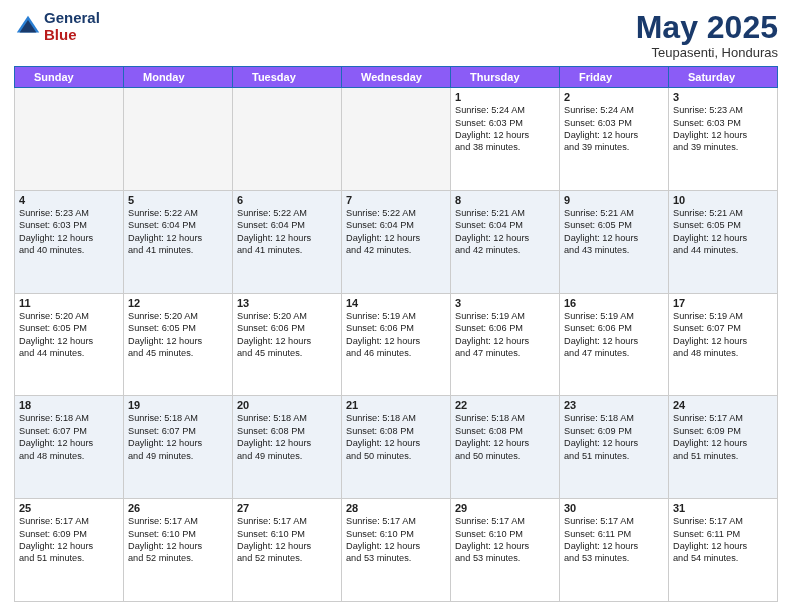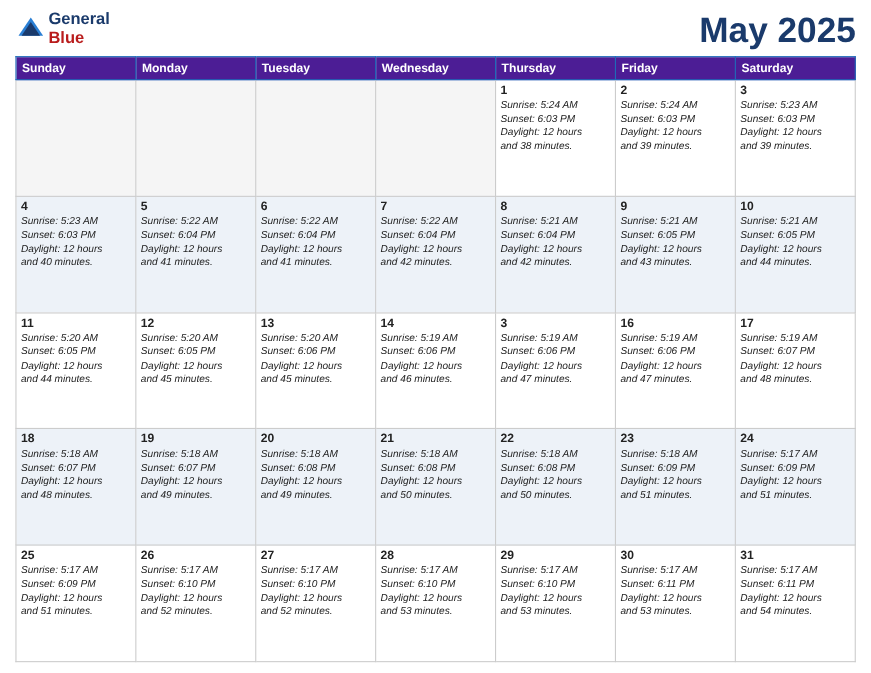--- a/index.html
+++ b/index.html
@@ -48,25 +48,25 @@
       color: #333;
     }
     .calendar {
       flex: 1;
       border: 1px solid #ccc;
       border-collapse: collapse;
       width: 100%;
       table-layout: fixed;
     }
     .calendar th {
-      background-color: #4c1d95;
+      background-color: #8b5cf6;
       color: #fff;
       font-size: 11px;
       font-weight: bold;
-      padding: 4px 5px;
+      padding: 4px 19px;
       text-align: left;
       border: 1px solid #1e6ab8;
     }
     .calendar td {
       border: 1px solid #ccc;
       vertical-align: top;
       padding: 3px 4px;
       font-size: 9.2px;
       color: #222;
       background: #fff;
@@ -78,21 +78,20 @@
     .day-num {
       font-size: 11px;
       font-weight: bold;
       color: #222;
       display: block;
       margin-bottom: 1px;
     }
     .cell-text {
       line-height: 1.35;
       font-size: 9.2px;
-      font-style: italic;
     }
     tr:nth-child(even) td {
       background: #f0f4fa;
     }
     tr:nth-child(even) td.empty {
       background: #e8eef5;
     }
     .cal-body tr:nth-child(odd) td {
       background: #fff;
     }
@@ -116,20 +115,21 @@
         <polygon points="20,4 36,28 4,28" fill="#2a7fd4"></polygon>
         <polygon points="20,10 32,28 8,28" fill="#1a3a6b"></polygon>
       </svg>
       <div>
         <div style="font-size:15px;font-weight:bold;color:#1a3a6b;line-height:1.1;">General</div>
         <div style="font-size:15px;font-weight:bold;color:#b91c1c;line-height:1.1;">Blue</div>
       </div>
     </div>
     <div class="title-block">
       <div class="main-title">May 2025</div>
+      <div class="subtitle">Teupasenti, Honduras</div>
     </div>
   </div>
 
   <table class="calendar">
     <thead>
       <tr>
       <th>Sunday</th>
           <th>Monday</th>
           <th>Tuesday</th>
           <th>Wednesday</th>

